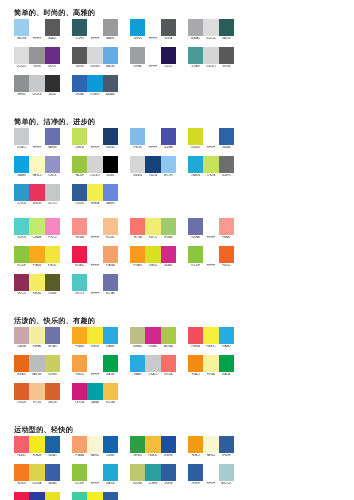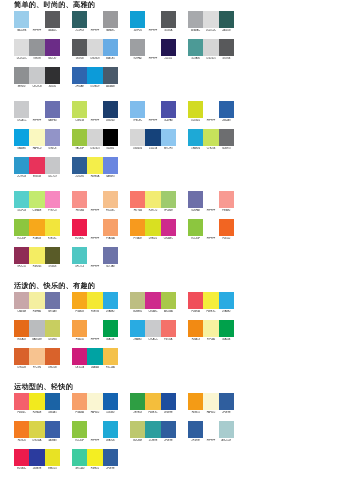--- a/index.html
+++ b/index.html
@@ -26,21 +26,21 @@
   .section {
     position: relative;
     margin: 0 0 0 0;
   }
   .section-title {
     font-size: 7.2px;
     font-weight: bold;
     color: #1a1a1a;
     letter-spacing: 0.2px;
     line-height: 9px;
-    padding: 0 0 2px 14px;
+    padding: 8px 0 2px 14px;
     white-space: nowrap;
   }
   .rows {
     padding-left: 14px;
   }
   .prow {
     display: flex;
     flex-direction: row;
     align-items: flex-start;
     height: 28px;
@@ -219,20 +219,21 @@
                 <div class="code">4A5A6B</div>
               </div>
             </div>
             <div class="palette empty"></div>
             <div class="palette empty"></div>
           </div>
         </div>
       </div>
       <div class="sec-gap"></div>
       <div class="section">
+        <div class="section-title">简单的、洁净的、进步的</div>
         <div class="rows">
           <div class="prow">
             <div class="palette">
               <div class="swatches">
                 <div class="sw" style="background: rgb(201, 202, 204);"></div>
                 <div class="sw" style="background: rgb(255, 255, 255);"></div>
                 <div class="sw" style="background: rgb(106, 111, 176);"></div>
               </div>
               <div class="codes">
                 <div class="code">C9CACC</div>

